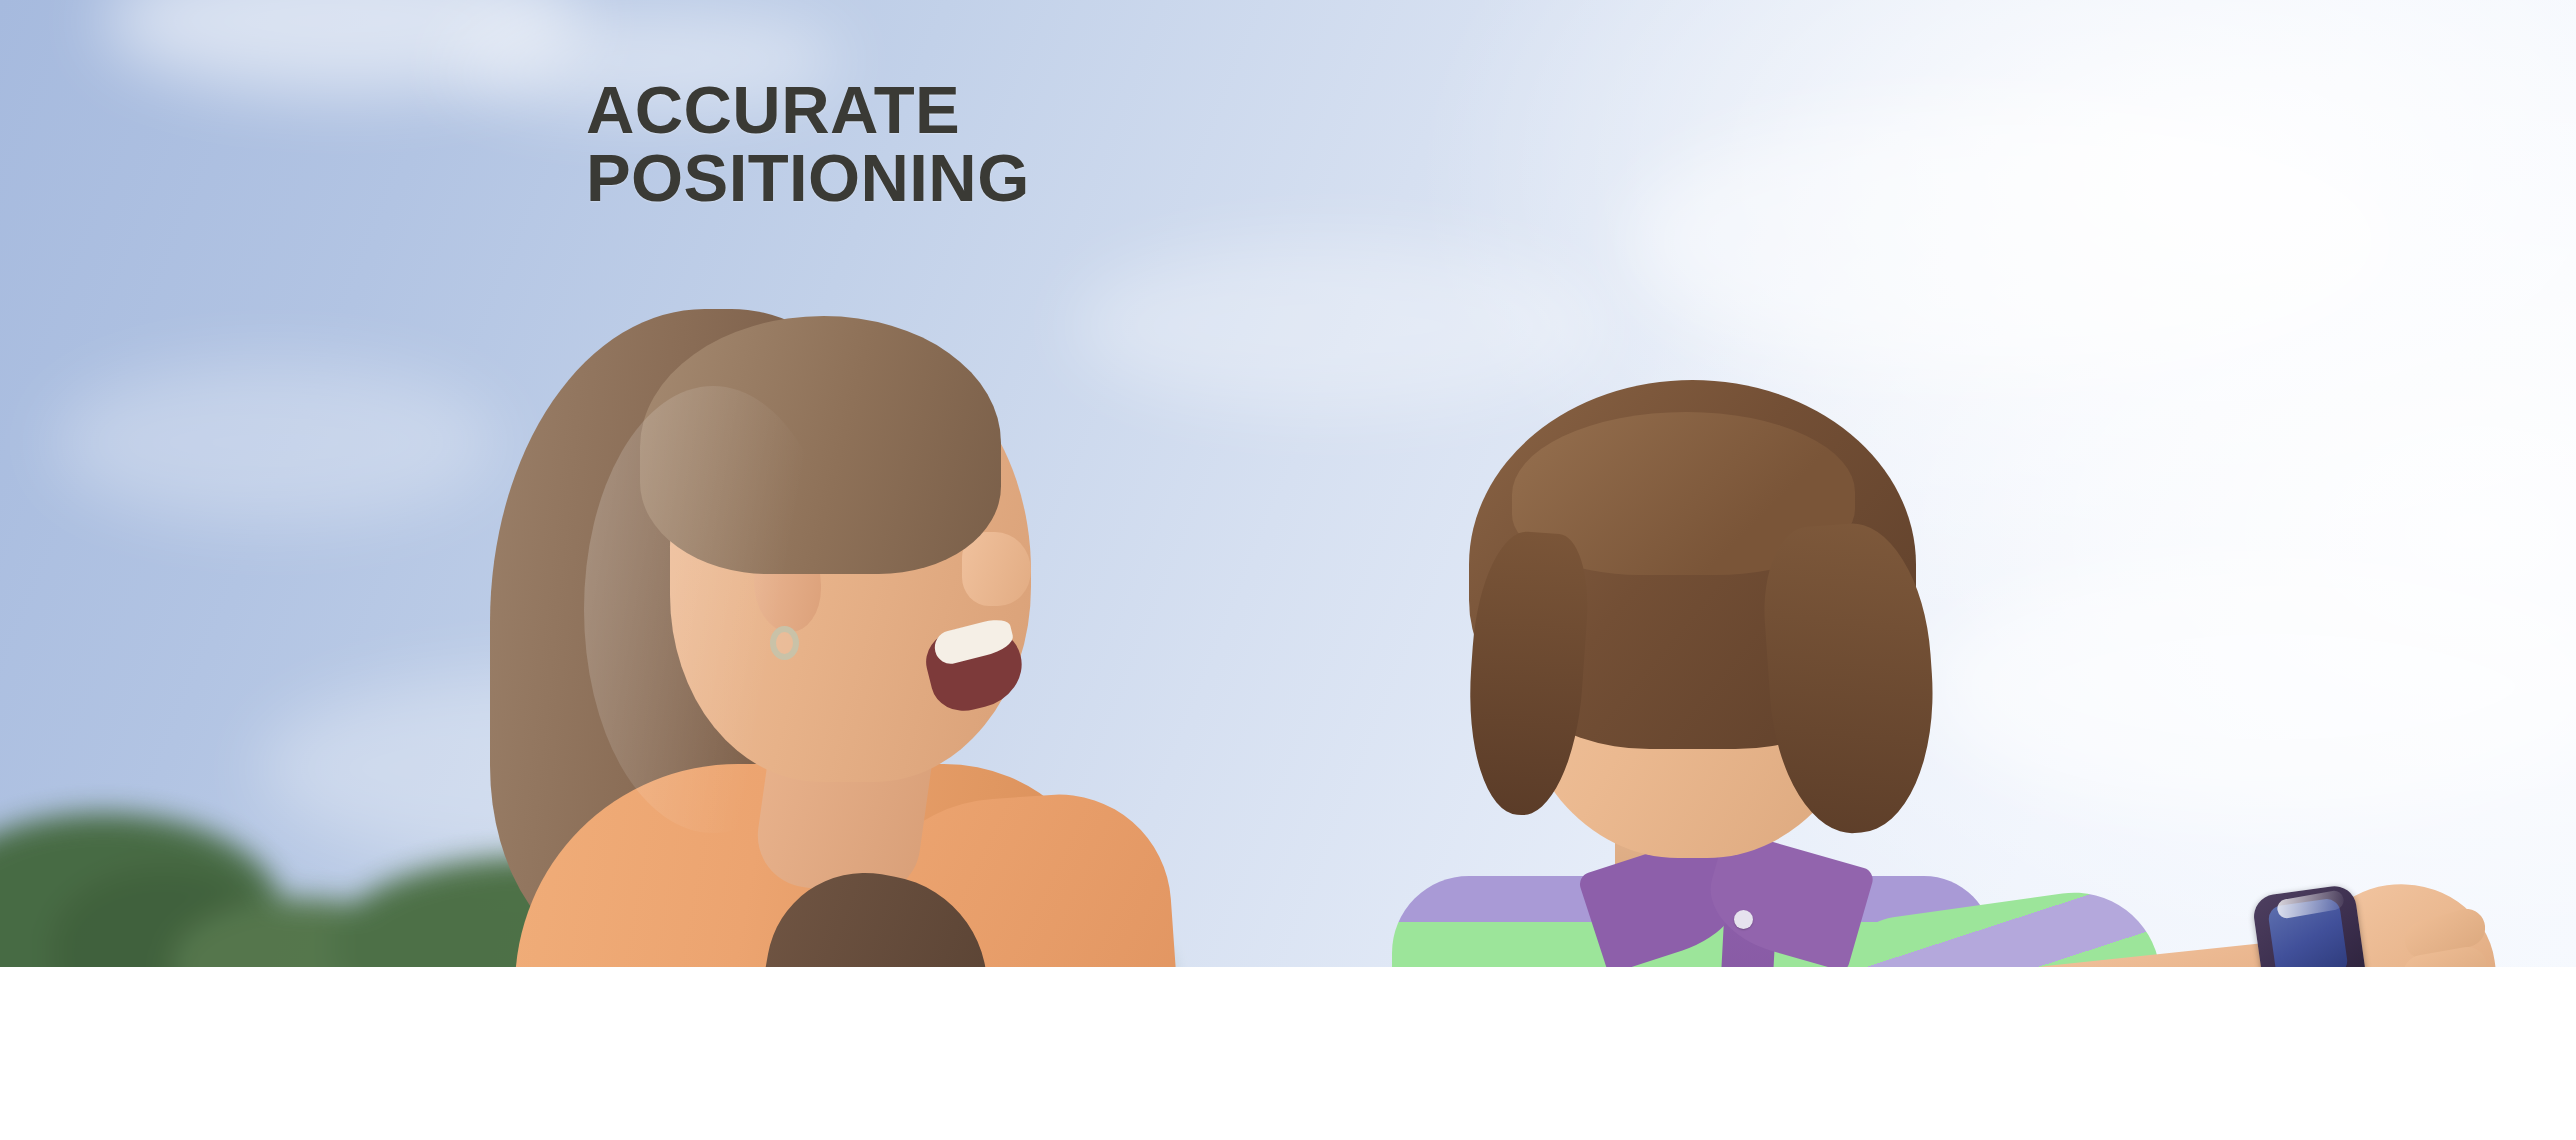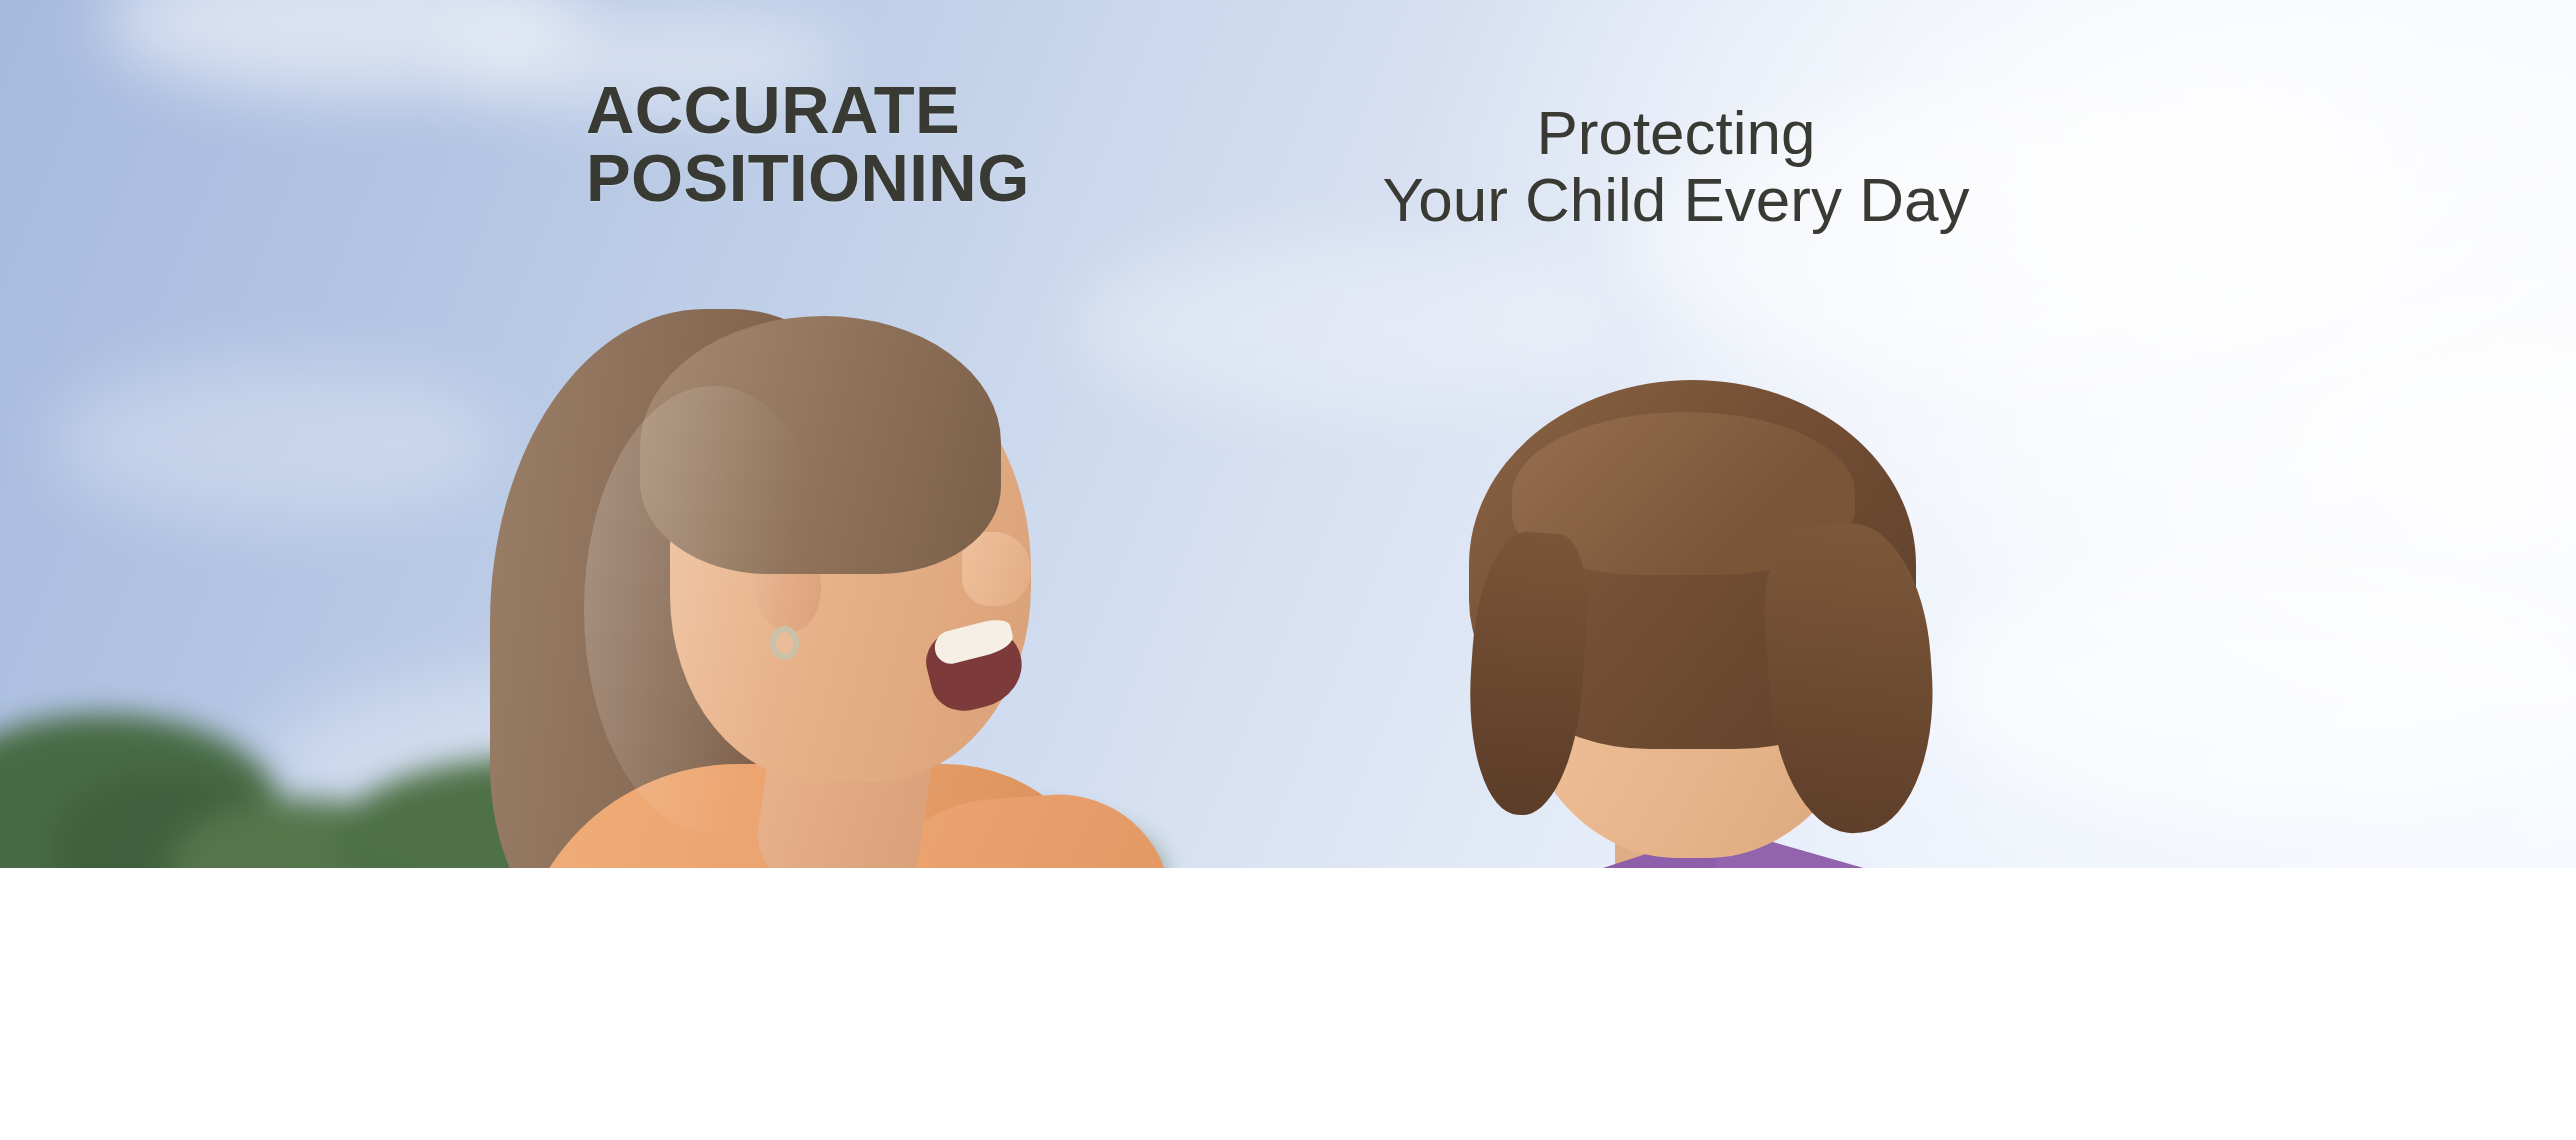--- a/index.html
+++ b/index.html
@@ -1,21 +1,21 @@
 <!DOCTYPE html>
 <html style="font-size:13.7px"><head>
 <meta charset="utf-8">
 <style>
   html,body{margin:0;padding:0;background:#fff;}
   body{font-family:"Liberation Sans", sans-serif;}
 
   .banner{
     position:relative;
     width:2576px;
-    height:868px;
+    height:967px;
     overflow:hidden;
   }
 
   
   .sky{
     position:absolute; inset:0;
     background:
       radial-gradient(ellipse 1288px 773px at 86% 18%, rgba(255,255,255,.95) 0%, rgba(255,255,255,0) 62%),
       radial-gradient(ellipse 1460px 945px at 96% 55%, rgba(255,255,255,.92) 0%, rgba(255,255,255,0) 60%),
       linear-gradient(112deg, #a6bade 0%, #b2c4e3 16%, #c2d1e9 32%, #d6e0f1 50%, #e5ecf8 66%, #eef3fc 80%, #f3f7fe 100%);
@@ -333,17 +333,15 @@
     <div class="watch-strap"></div>
     <div class="strap-notch"></div>
     <div class="watch-case"></div>
     <div class="watch-screen"></div>
     <div class="watch-glint"></div>
   </div>
 
   <div class="headline-left">ACCURATE
 POSITIONING</div>
 
-  <div class="headline-right">Protecting
-Your Child Every Day</div>
 
 </div>
 
 
 </body></html>

